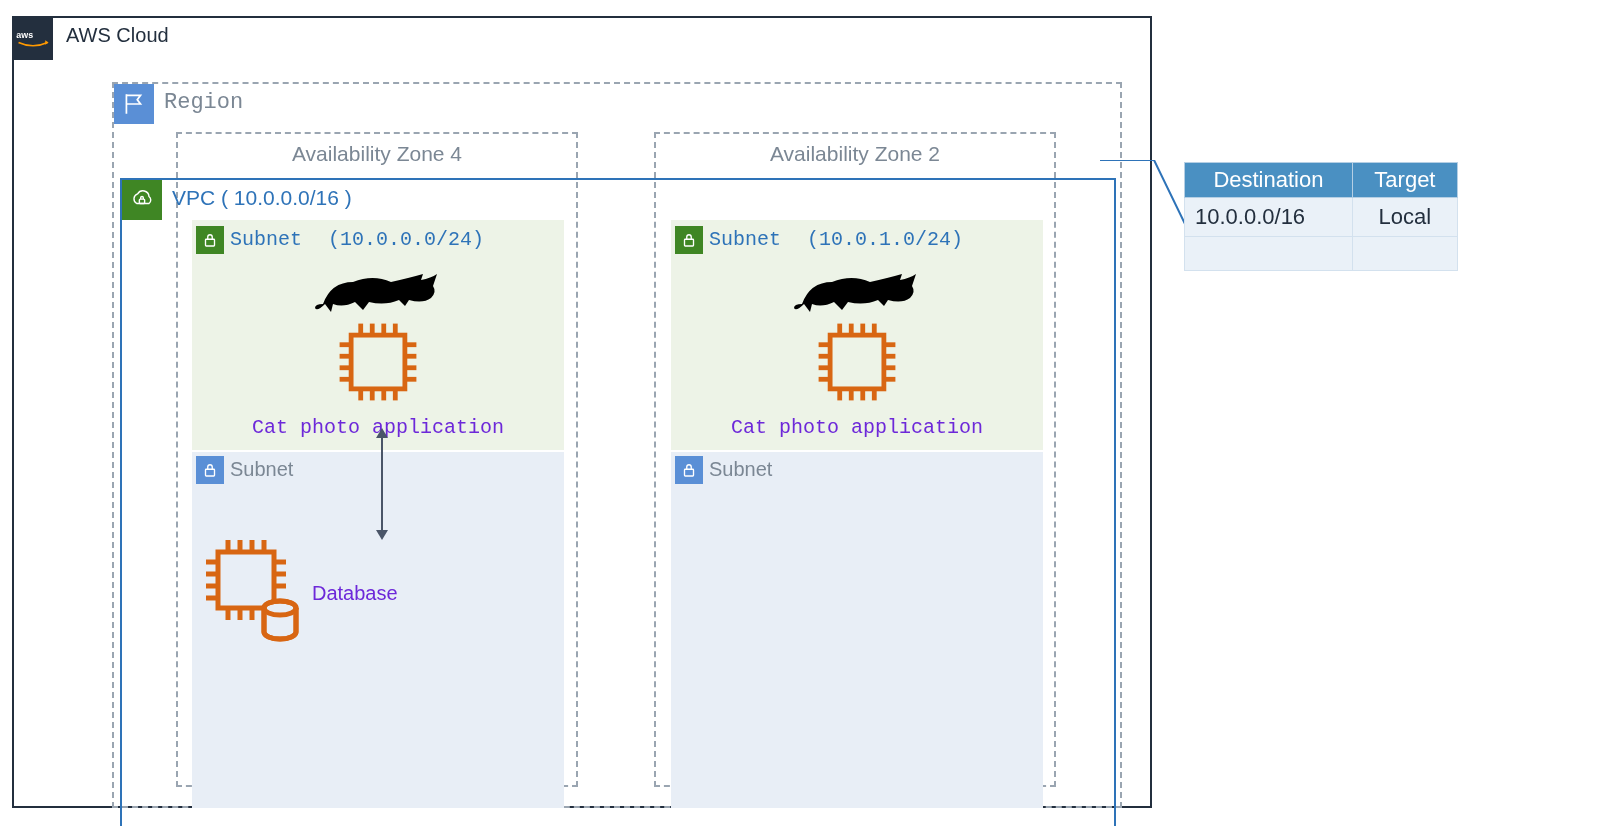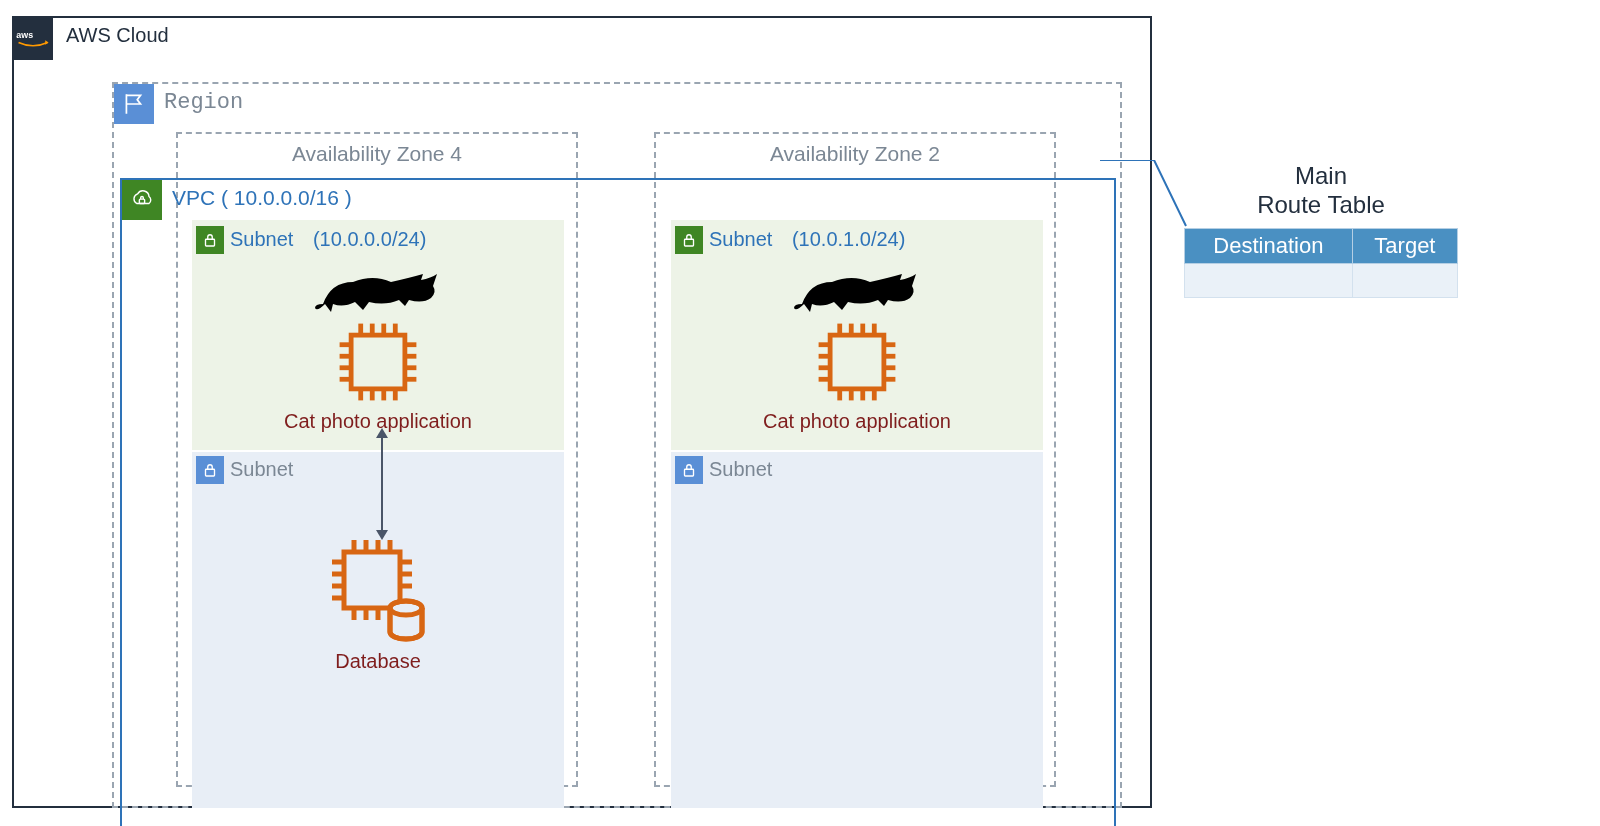--- a/index.html
+++ b/index.html
@@ -79,20 +79,21 @@
     font-size: 21px; color:#2e73b8; font-weight:500;text-align:right;
   }
   .subnet {
     position: absolute;
     width: 372px;
     height: 230px;
   }
   .subnet-green {
     background: #edf3e7;
     border-top: 2px solid #fff0;
+    font-family: Liberation Mono, monospace;
   }
   .subnet-blue {
     background: #e8eef6;
   }
   .sn1 { left: 70px; top: 40px; }
   .sn2 { left: 549px; top: 40px; padding-left: 20px; }
   .sn3 { left: 70px; top: 272px; height: 356px; }
   .sn4 { left: 549px; top: 272px; height: 356px; }
   .subnet-badge {
     position:absolute; left:4px; top:4px;
@@ -106,25 +107,25 @@
     font-size:20px;
   }
   .subnet-label .title { color:#2e73b8; }
   .subnet-label .cidr { color:#2e73b8; margin-left:14px; }
   .subnet-label.muted .title { color:#7b8794; }
   .app-group {
     position:absolute; left:0; right:0; top:42px;
     display:flex; flex-direction:column; align-items:center;
   }
   .app-caption {
-    font-size:20px; color:#7f1d1d; margin-top:0;
+    font-size:20px; color:#6d28d9; margin-top:6px;
   }
   .db-group {
     position:absolute; left:0; right:0; top:78px;
-    display:flex;flex-direction:column;align-items:center;
+    display:flex;flex-direction:row;align-items:center;
   }
   .arrow-vert {
     position:absolute;
     left: 248px; top: 248px;
     width: 24px; height: 112px;
     pointer-events:none;
   }
   
   .rt-wrap {
     position:absolute;
@@ -335,31 +336,31 @@
 
     </div>
   </div>
 </div>
 
 <svg class="connector" viewBox="0 0 100 90">
   <path d="M0 0 L54 0 L86 66" stroke="#2e73b8" stroke-width="2" fill="none"></path>
 </svg>
 
 <div class="rt-wrap">
-  <div class="rt-title">
-    <span>Main</span><br>
-    <span>Route Table</span>
-  </div>
   <table class="rt">
     <thead>
       <tr>
         <th>Destination</th>
         <th>Target</th>
       </tr>
     </thead>
     <tbody>
       <tr>
+        <td>10.0.0.0/16</td>
+        <td>Local</td>
+      </tr>
+      <tr>
         <td></td>
         <td></td>
       </tr>
     </tbody>
   </table>
 </div>
 
 </body></html>

